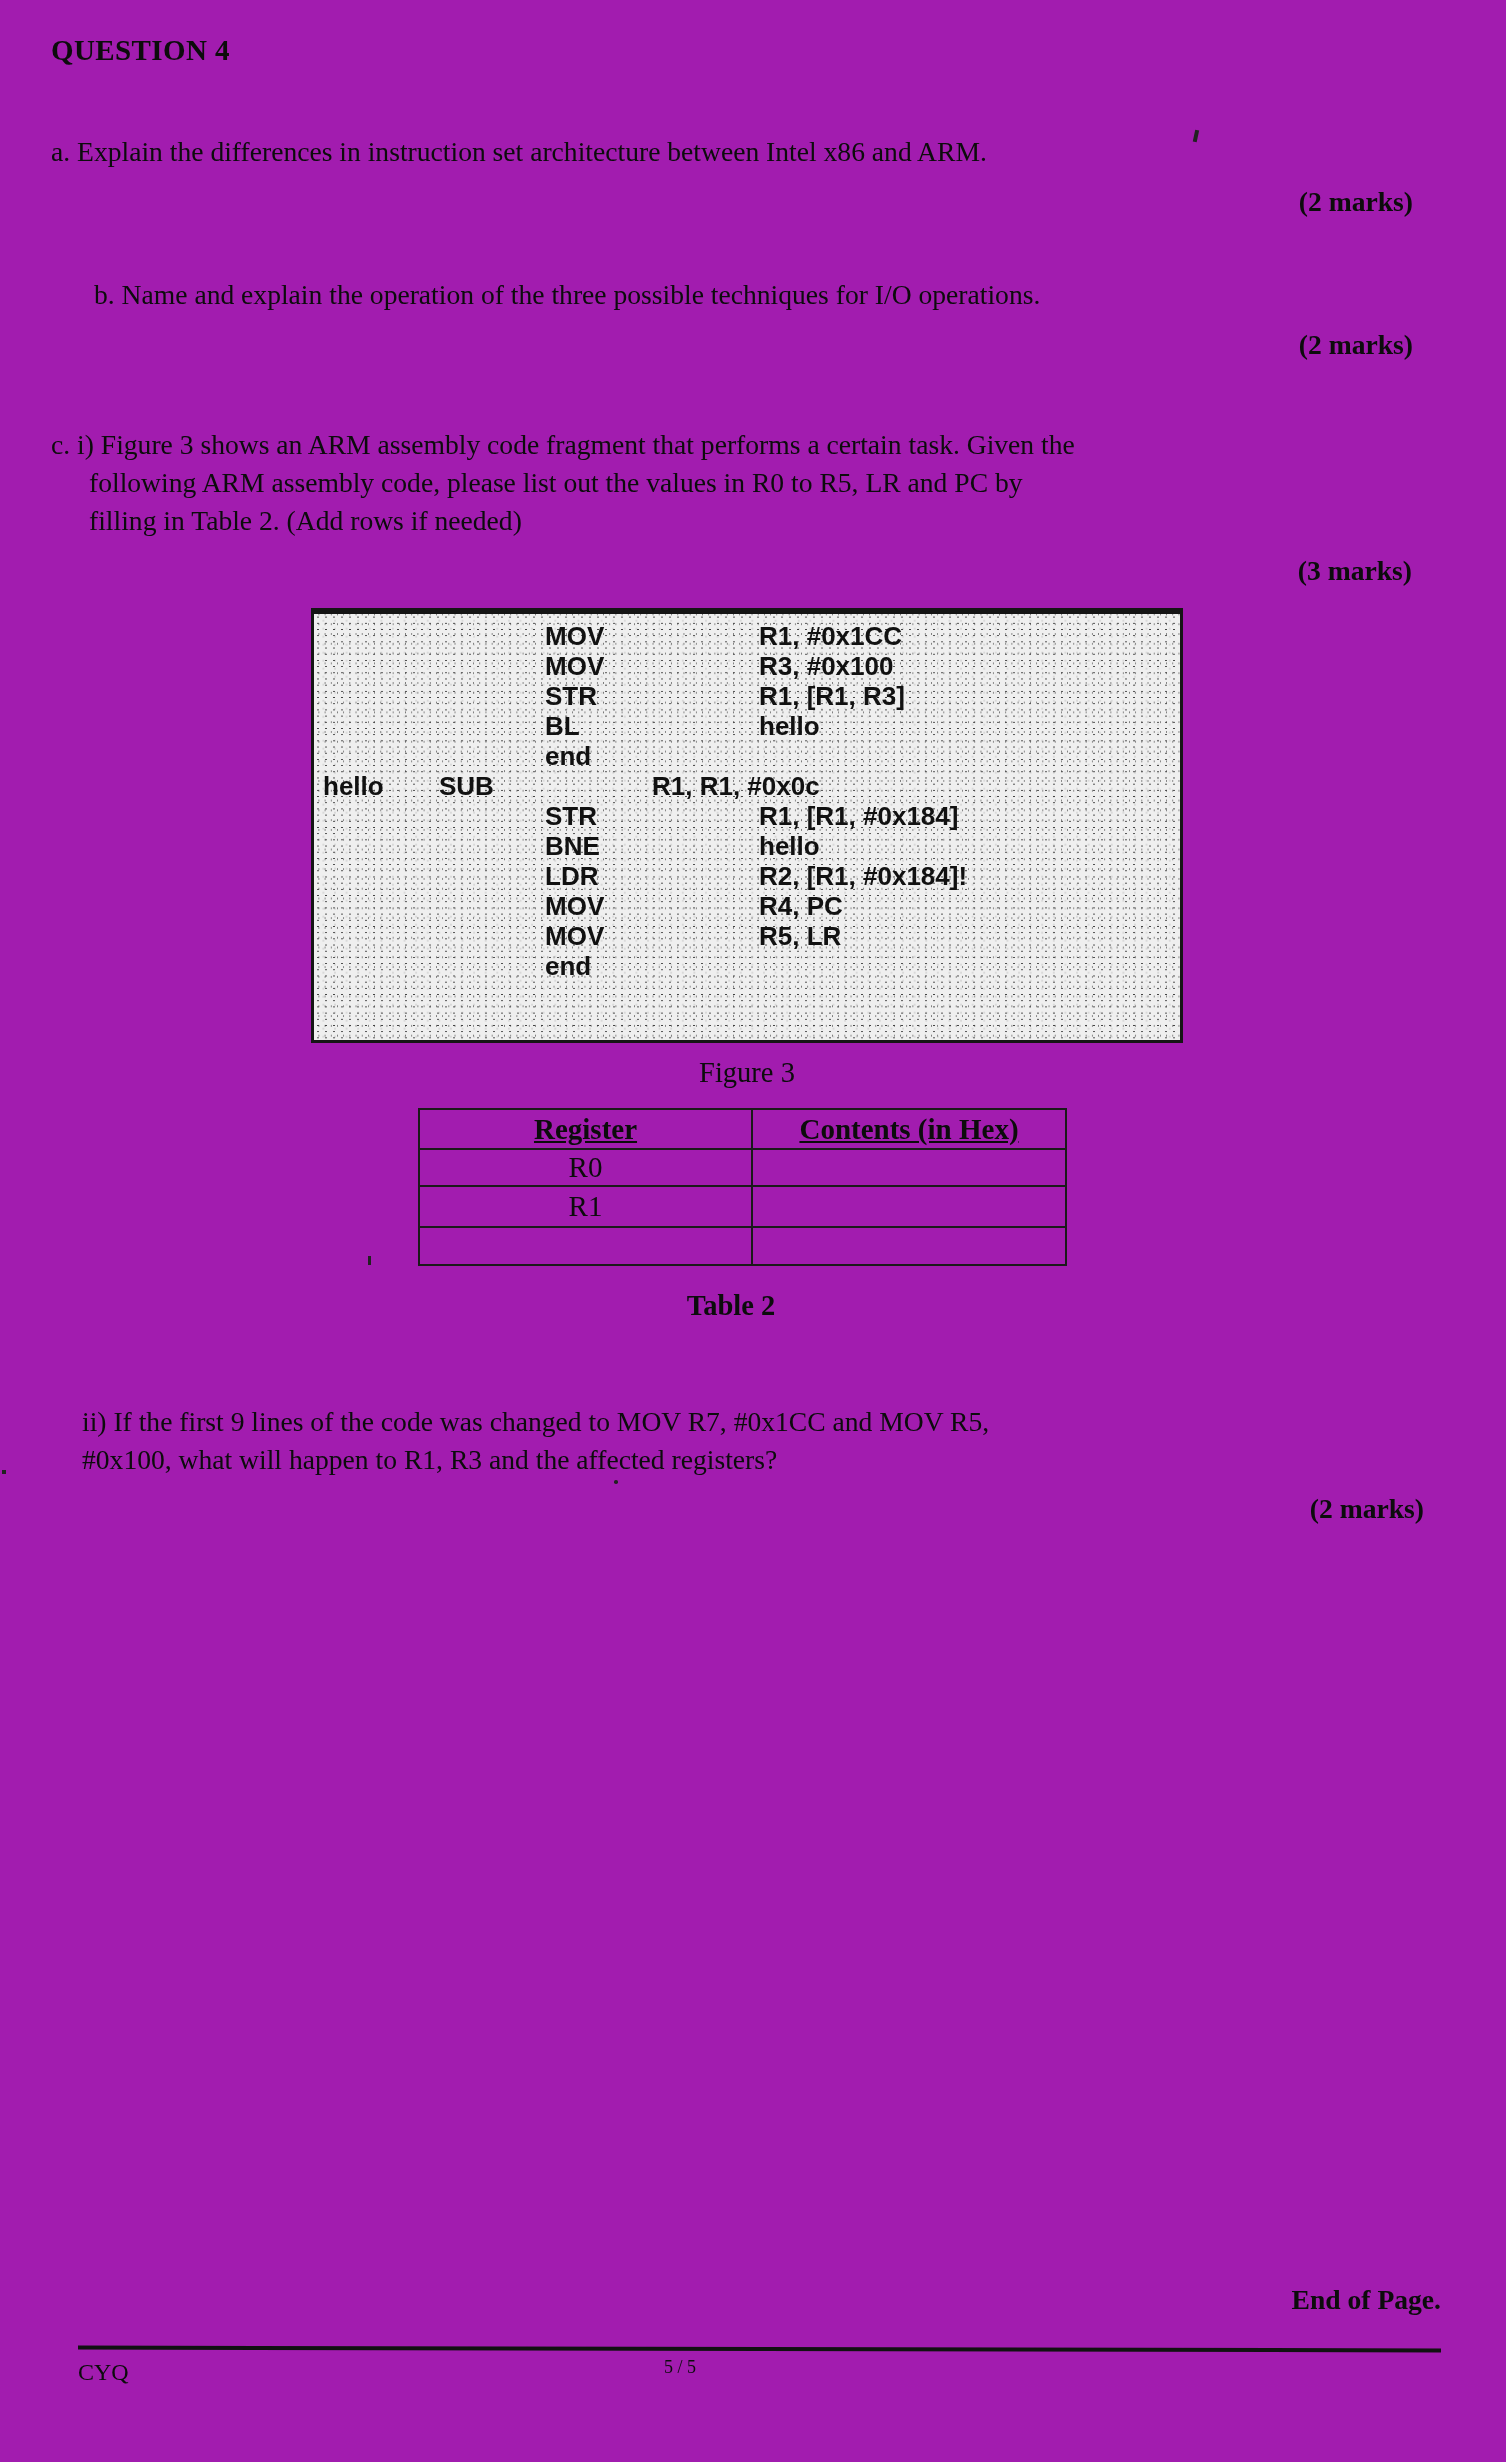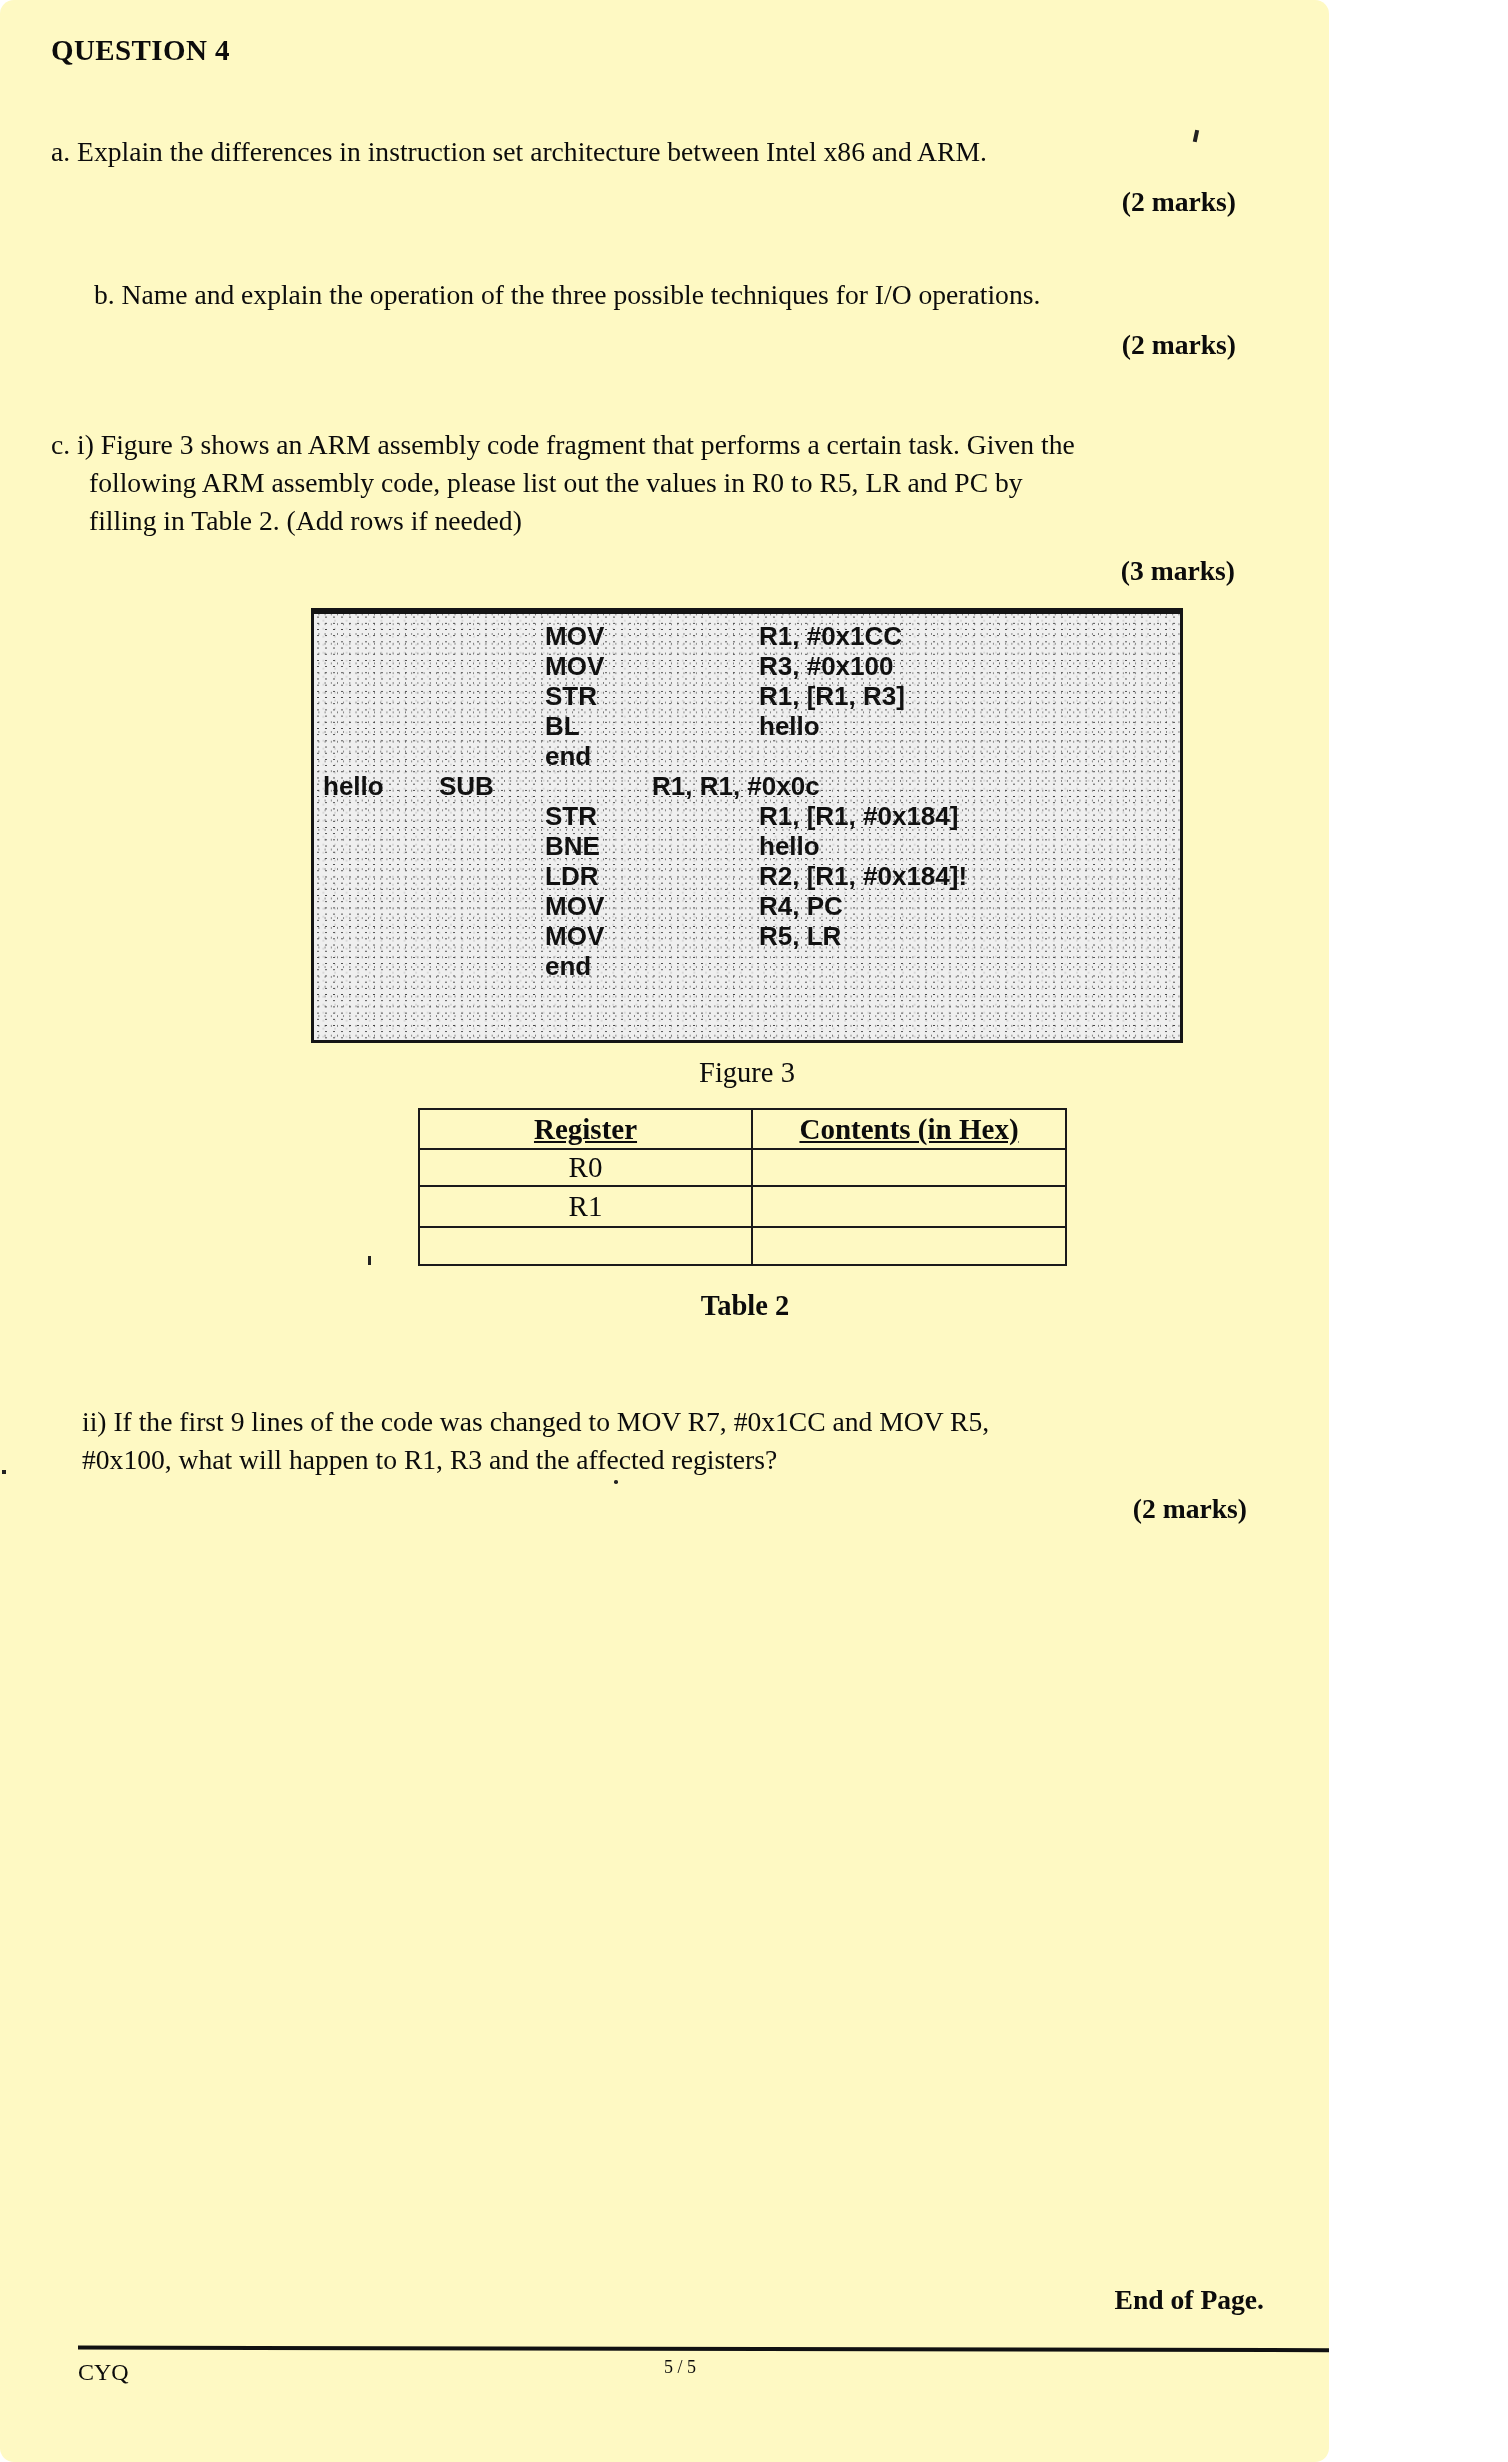--- a/index.html
+++ b/index.html
@@ -1,23 +1,22 @@
 <!DOCTYPE html>
 <html style="font-size:14.2px"><head>
 <meta charset="utf-8">
 <style>
   html,body{margin:0;padding:0;background:#ffffff;}
   #page{
     position:relative;
-    width:1329px;height:2462px;
-    background:#fef9c3;
+    width:1506px;height:2462px;
+    background:#a21caf;
     font-family:"Liberation Serif", serif;
     color:#0c0c0c;
     overflow:hidden;
-    border-radius:14px;
   }
   .abs{position:absolute;}
   #q-title{left:51px;top:34px;font-size:29px;font-weight:bold;letter-spacing:0.4px;}
   .qline{font-size:27.6px;white-space:nowrap;}
   #qa-text{left:51px;top:136px;}
   #qa-marks{right:93px;top:186px;font-size:27.6px;font-weight:bold;}
   #qb-text{left:51px;top:279px;margin-left:43px;}
   #qb-marks{right:93px;top:329px;font-size:27.6px;font-weight:bold;}
   #qc-line1{left:51px;top:429px;}
   #qc-line2{left:89px;top:467px;}
@@ -54,21 +53,21 @@
     font-size:29px;text-align:center;vertical-align:middle;
     padding:0;
   }
   #reg-table th{font-weight:bold;text-decoration:underline;}
   #reg-table .c1{width:331px;}
   #reg-table .c2{width:312px;}
   #reg-table .hrow{height:40px;}
   #reg-table .r0{height:37px;}
   #reg-table .r1{height:41px;}
   #reg-table .rempty{height:38px;}
-  #table-caption{left:418px;top:1290px;width:654px;text-align:center;font-size:28.5px;font-weight:bold;}
+  #table-caption{left:404px;top:1290px;width:654px;text-align:center;font-size:28.5px;font-weight:bold;}
 
   #qcii-line1{left:82px;top:1406px;}
   #qcii-line2{left:82px;top:1444px;}
   #qcii-marks{right:82px;top:1493px;font-size:27.6px;font-weight:bold;}
 
   #end-of-page{right:65px;top:2284px;font-size:27.6px;font-weight:bold;}
   #footer-rule{left:78px;top:2347px;width:1363px;height:3.6px;background:#111;transform:rotate(0.12deg);}
   #footer-left{left:78px;top:2359px;font-size:24px;}
   #footer-page{left:664px;top:2357px;font-size:18px;}
 

